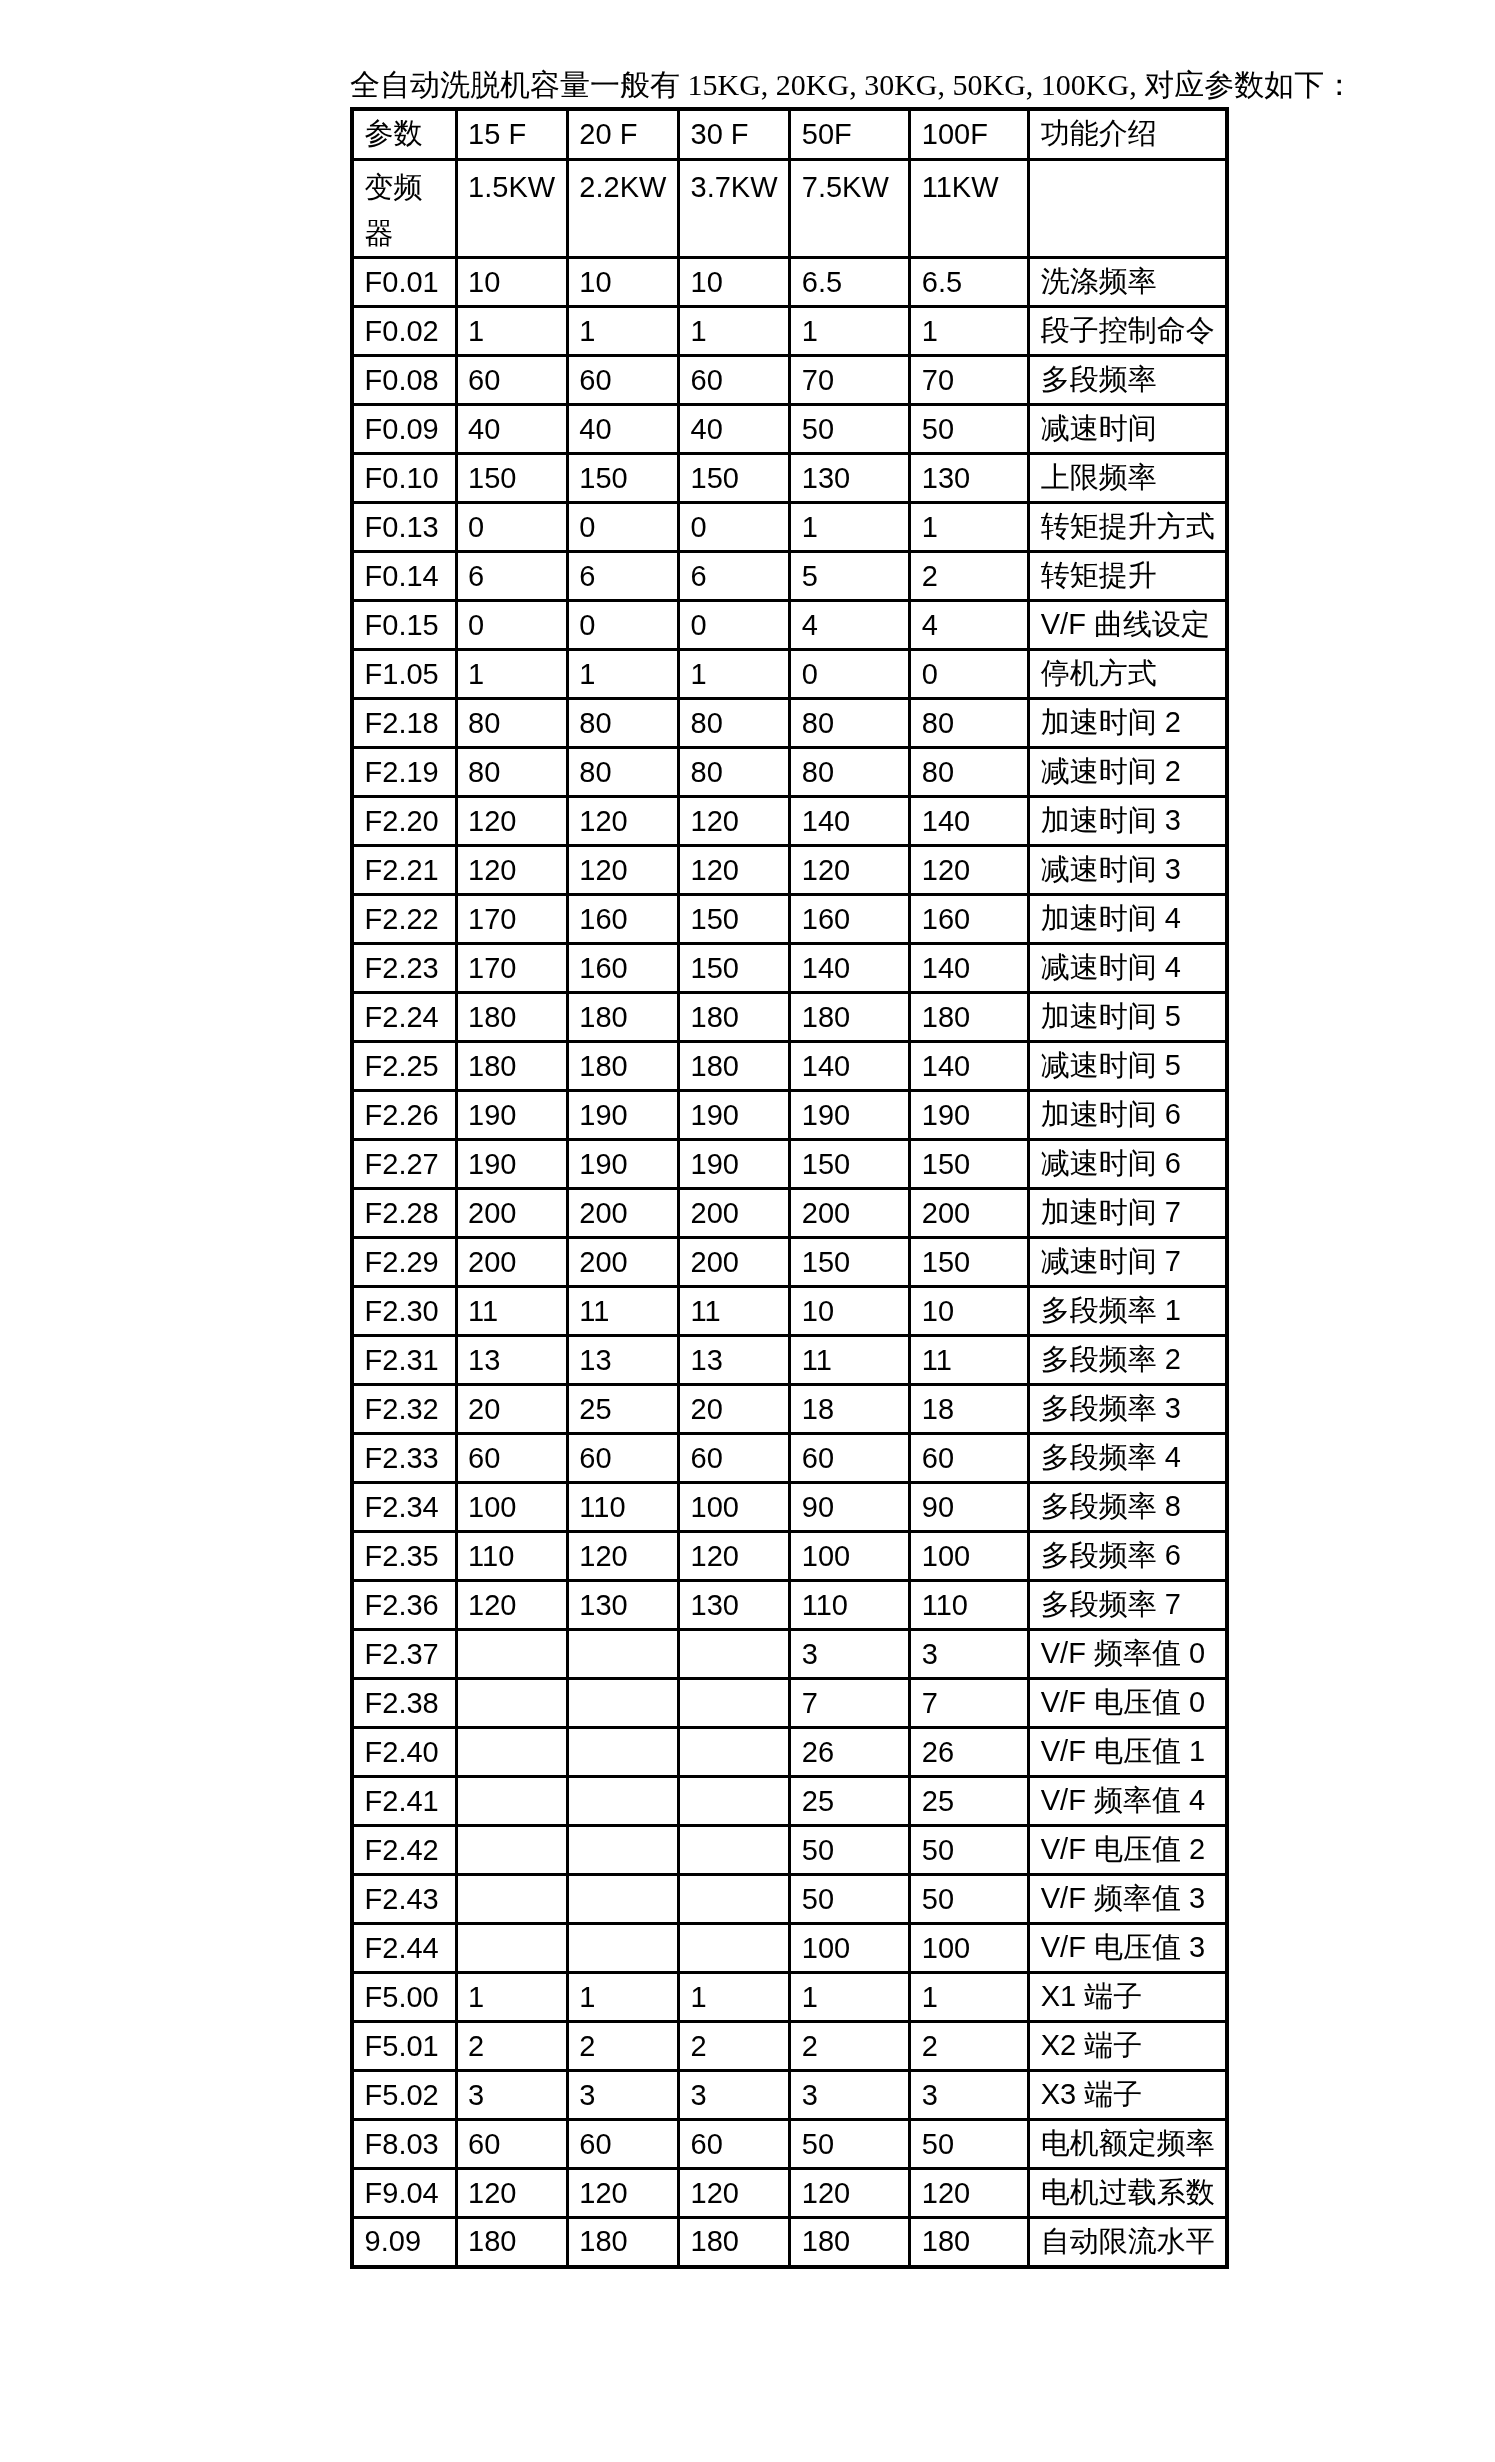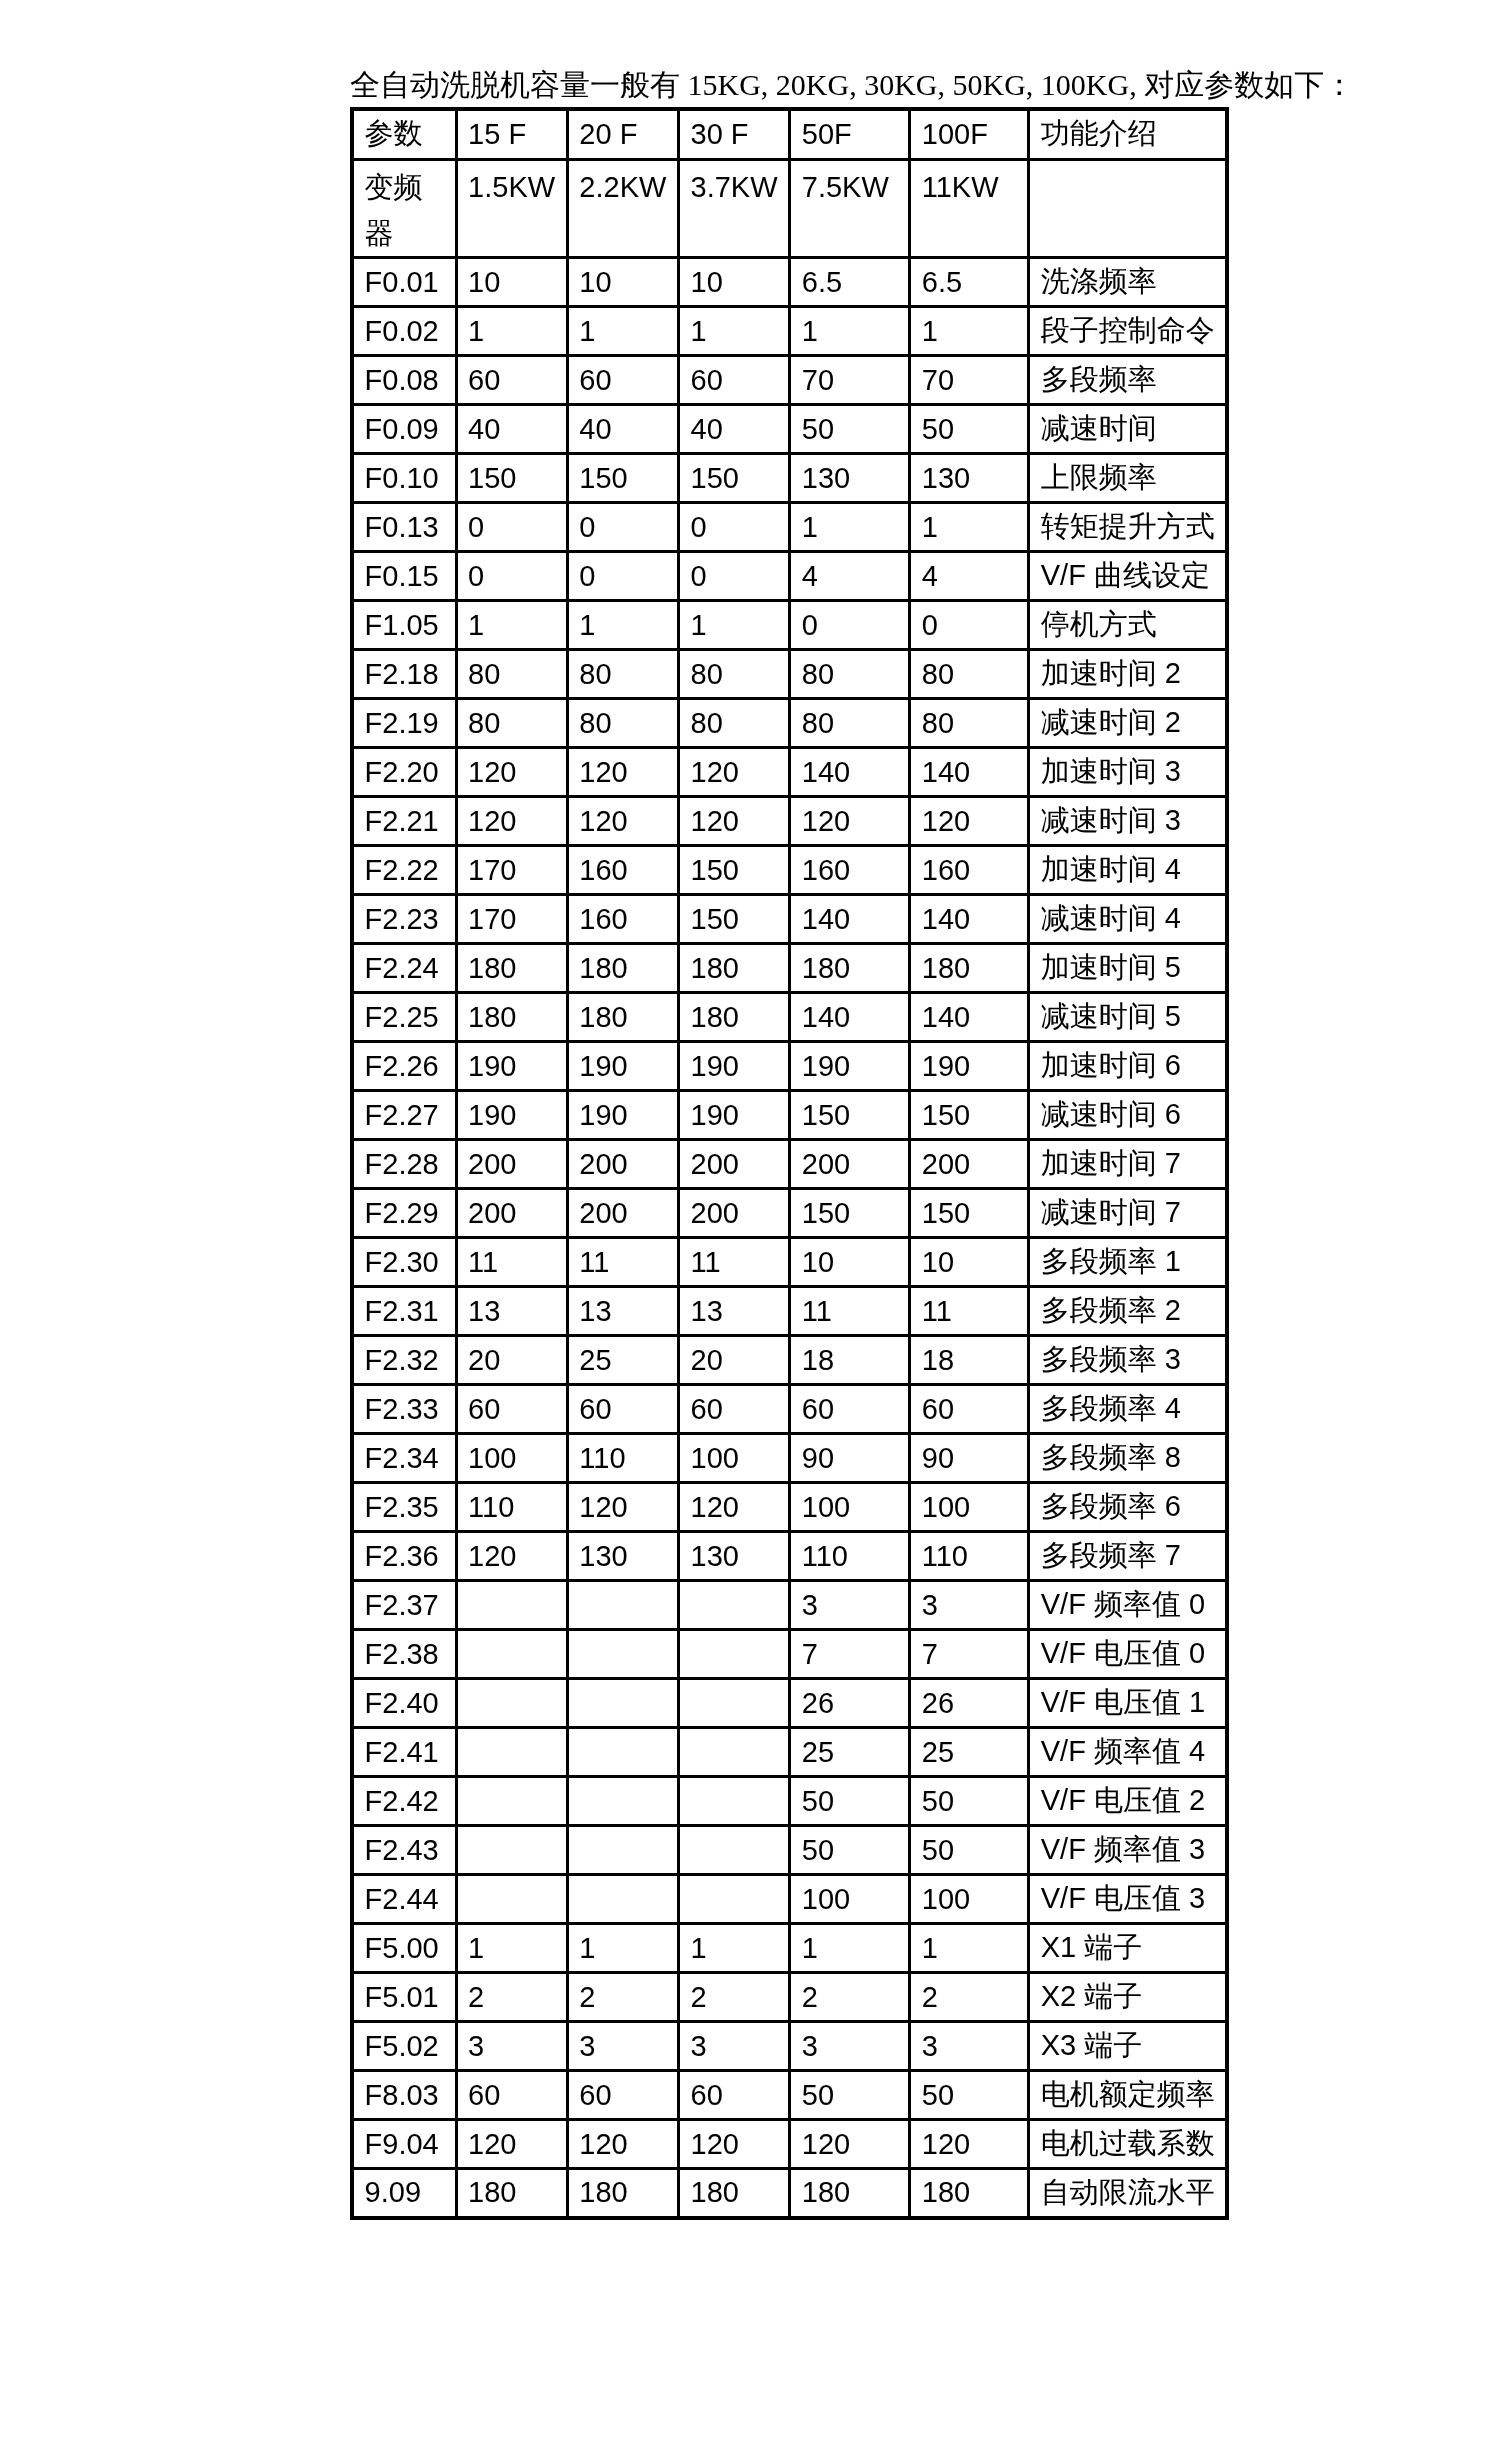--- a/index.html
+++ b/index.html
@@ -146,20 +146,29 @@
         <tr>
           <td>F0.13</td>
           <td>0</td>
           <td>0</td>
           <td>0</td>
           <td>1</td>
           <td>1</td>
           <td>转矩提升方式</td>
         </tr>
         <tr>
+          <td>F0.14</td>
+          <td>6</td>
+          <td>6</td>
+          <td>6</td>
+          <td>5</td>
+          <td>2</td>
+          <td>转矩提升</td>
+        </tr>
+        <tr>
           <td>F0.15</td>
           <td>0</td>
           <td>0</td>
           <td>0</td>
           <td>4</td>
           <td>4</td>
           <td>V/F 曲线设定</td>
         </tr>
         <tr>
           <td>F1.05</td>

